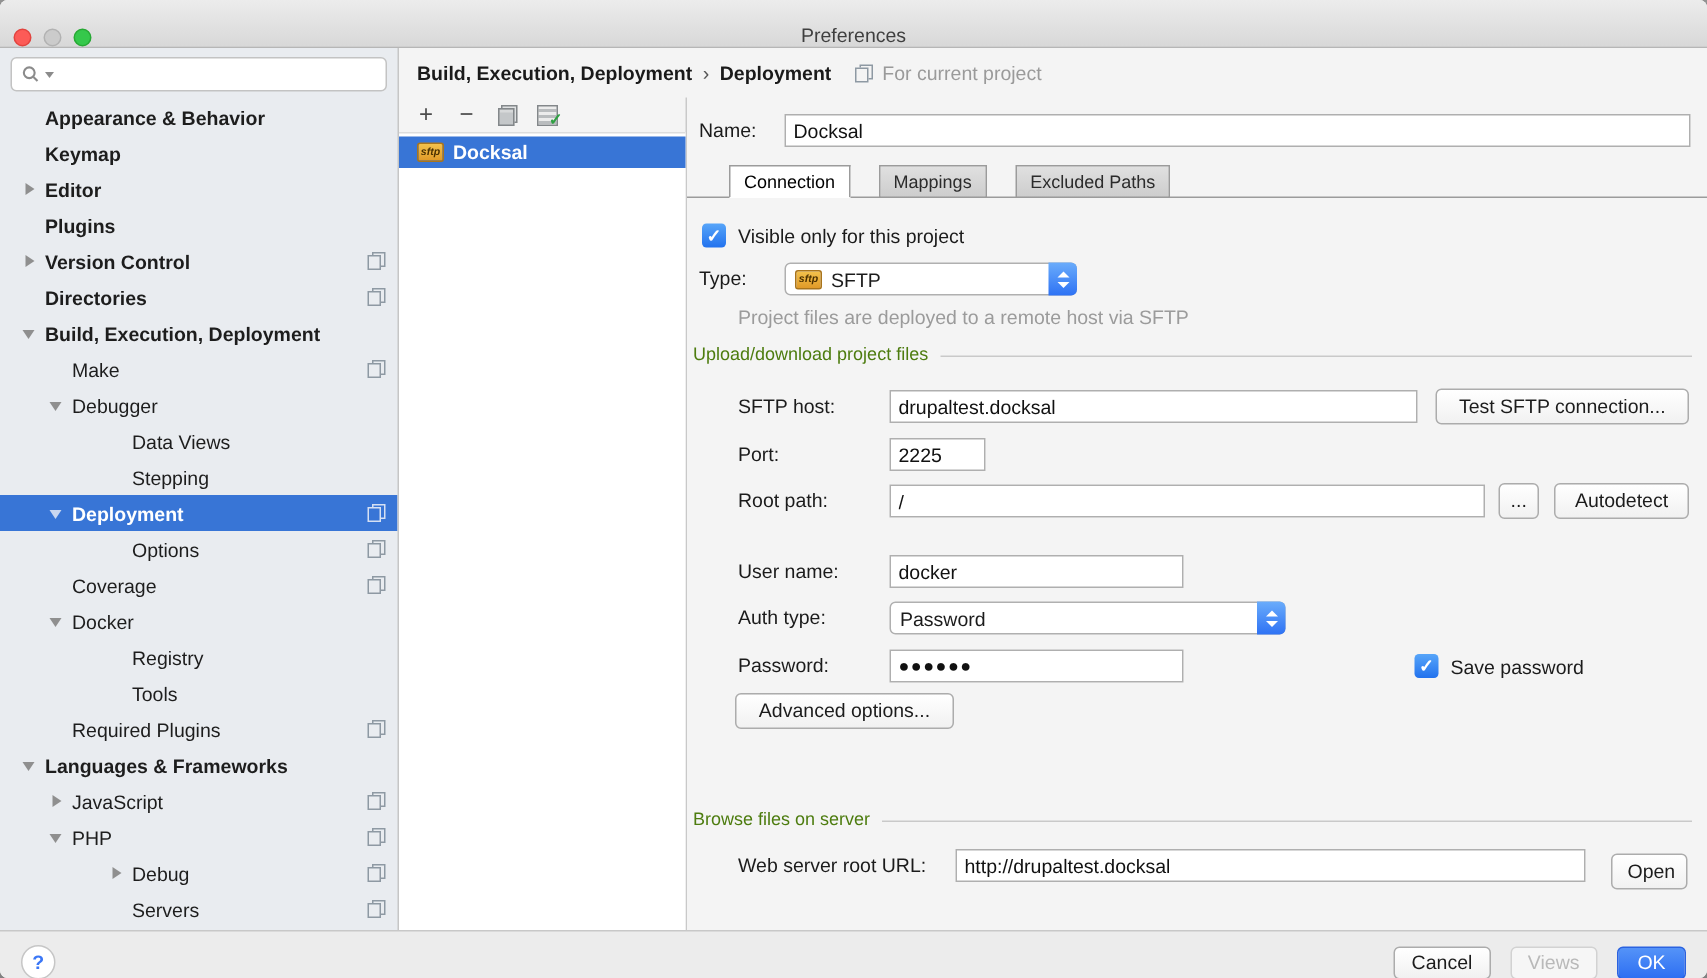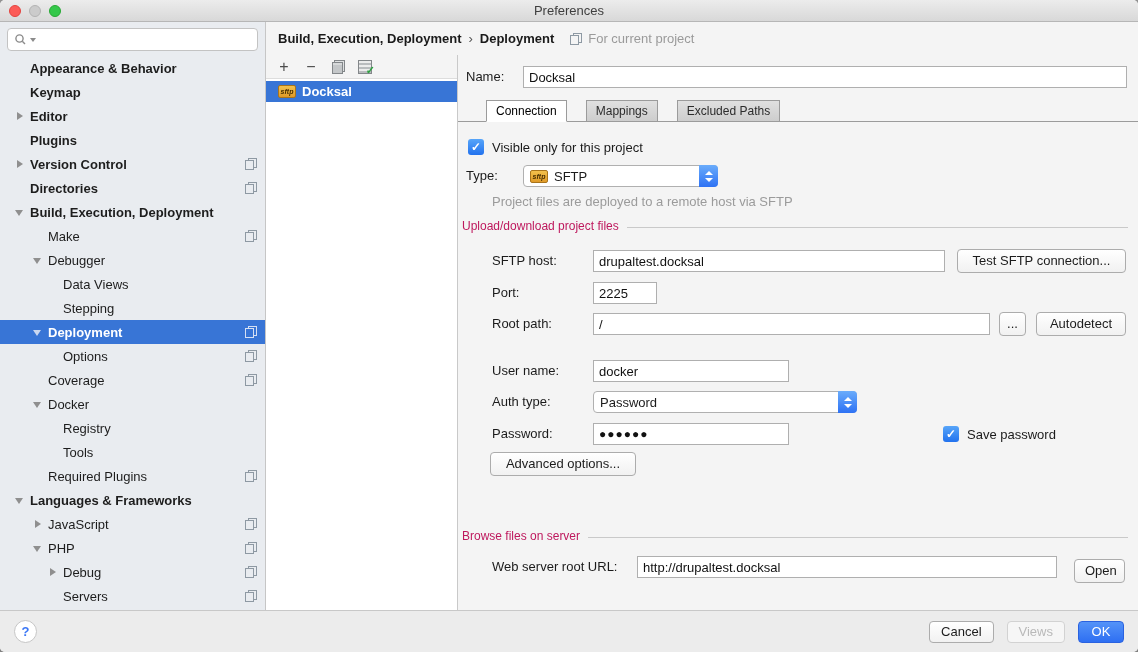--- a/index.html
+++ b/index.html
@@ -3,23 +3,23 @@
 <meta charset="utf-8">
 <style>
   * { margin:0; padding:0; box-sizing:border-box; }
   html,body { background:#9a9a9a; font-family:"Liberation Sans", sans-serif; }
   .window{
     width:1138px;height:652px;position:relative;overflow:hidden;
     background:#F4F4F4;border-radius:5px;box-shadow:0 10px 30px rgba(0,0,0,.4);
   }
   
   .titlebar{
-    height:22px;background:linear-gradient(#ECECEC,#D8D8D8);
+    height:32px;background:linear-gradient(#ECECEC,#D8D8D8);
     border-bottom:1px solid #B6B6B6;position:relative;
-    display:flex;align-items:center;
+    display:flex;align-items:flex-end;
   }
   .title{position:absolute;left:0;right:0;text-align:center;font-size:13px;color:#3F3F3F;}
   .lights{display:flex;gap:8px;margin-left:9px;z-index:2;}
   .light{width:12px;height:12px;border-radius:50%;}
   .light.red{background:#FC5B57;border:1px solid #E2443F;}
   .light.gray{background:#CBCBCB;border:1px solid #B2B2B2;}
   .light.green{background:#35C84B;border:1px solid #27A934;}
   
   .body{display:flex;height:588px;}
   
@@ -30,21 +30,21 @@
     display:flex;align-items:center;padding:0 6px;gap:2px;
   }
   .searchbox input{border:none;outline:none;flex:1;font-size:12px;background:transparent;}
   .mag{flex:0 0 auto;display:flex;align-items:center;}
   .caret-dn{width:0;height:0;border-left:3px solid transparent;border-right:3px solid transparent;border-top:4px solid #8B8B8B;margin-left:1px;}
   .tree{flex:1;overflow:hidden;padding-top:2px;font-size:13px;color:#1D1D1D;}
   .trow{height:24px;display:flex;align-items:center;cursor:default;}
   .trow.b .tlabel{font-weight:bold;}
   .trow.lv1{padding-left:12px;}
   .trow.lv2{padding-left:30px;}
-  .trow.lv3{padding-left:45px;}
+  .trow.lv3{padding-left:70px;}
   .trow.sel{background:#3875D6;color:#fff;}
   .trow.sel .tlabel{font-weight:bold;}
   .arrow{width:18px;height:24px;position:relative;flex:0 0 18px;}
   .arrow.collapsed::before{content:"";position:absolute;left:5px;top:8px;
     border-left:6px solid #8F8F8F;border-top:4px solid transparent;border-bottom:4px solid transparent;}
   .arrow.expanded::before{content:"";position:absolute;left:3px;top:10px;
     border-top:6px solid #8F8F8F;border-left:4px solid transparent;border-right:4px solid transparent;}
   .trow.sel .arrow.expanded::before{border-top-color:#C9D7F0;}
   .pbadge{width:12px;height:12px;position:relative;margin-left:auto;margin-right:8px;flex:0 0 12px;}
   .pbadge::before{content:"";position:absolute;top:0;right:0;width:7px;height:8px;border:1px solid #8E99A3;}
@@ -90,21 +90,21 @@
   .cb{width:16px;height:16px;border-radius:3px;background:linear-gradient(#57A5F9,#2272EE);position:relative;flex:0 0 16px;}
   .cb::after{content:"✓";position:absolute;left:3px;top:0px;color:#fff;font-size:12px;font-weight:bold;line-height:16px;}
   .cbrow{position:absolute;display:flex;align-items:center;gap:8px;}
   .select{position:absolute;height:22px;background:#fff;border:1px solid #B0B0B0;border-radius:4px;
     display:flex;align-items:center;gap:6px;padding-left:6px;}
   .stepper{position:absolute;right:-1px;top:-1px;bottom:-1px;width:19px;border-radius:0 4px 4px 0;
     background:linear-gradient(#6AACFB,#2E72F4);display:flex;flex-direction:column;align-items:center;justify-content:center;gap:3px;}
   .chu{width:0;height:0;border-left:4px solid transparent;border-right:4px solid transparent;border-bottom:4px solid #fff;}
   .chd{width:0;height:0;border-left:4px solid transparent;border-right:4px solid transparent;border-top:4px solid #fff;}
   .hint{color:#9B9B9B;}
-  .section{position:absolute;left:4px;right:10px;display:flex;align-items:center;gap:8px;font-size:12px;color:#be185d;}
+  .section{position:absolute;left:4px;right:10px;display:flex;align-items:center;gap:8px;font-size:12px;color:#4d7c0f;}
   .section::after{content:"";flex:1;border-top:1px solid #C9C9C9;margin-top:2px;}
   .btn{position:absolute;height:24px;background:linear-gradient(#FFFFFF,#F1F1F1);border:1px solid #ACACAC;border-radius:4px;
     font-family:"Liberation Sans",sans-serif;font-size:13px;color:#1C1C1C;text-align:center;padding:0 10px;line-height:22px;}
   .pwd{letter-spacing:1px;font-size:12px;font-weight:bold;}
   
   .footer{height:42px;border-top:1px solid #C8C8C8;background:#ECECEC;display:flex;align-items:center;padding:0 14px;}
   .help{width:23px;height:23px;border-radius:50%;background:#fff;border:1px solid #C6C6C6;color:#3B77F6;
     font-weight:bold;font-size:13px;text-align:center;line-height:21px;}
   .fbtns{margin-left:auto;display:flex;gap:13px;align-items:center;}
   .fbtn{height:22px;min-width:46px;padding:0 11px;border-radius:4px;border:1px solid #ACACAC;

